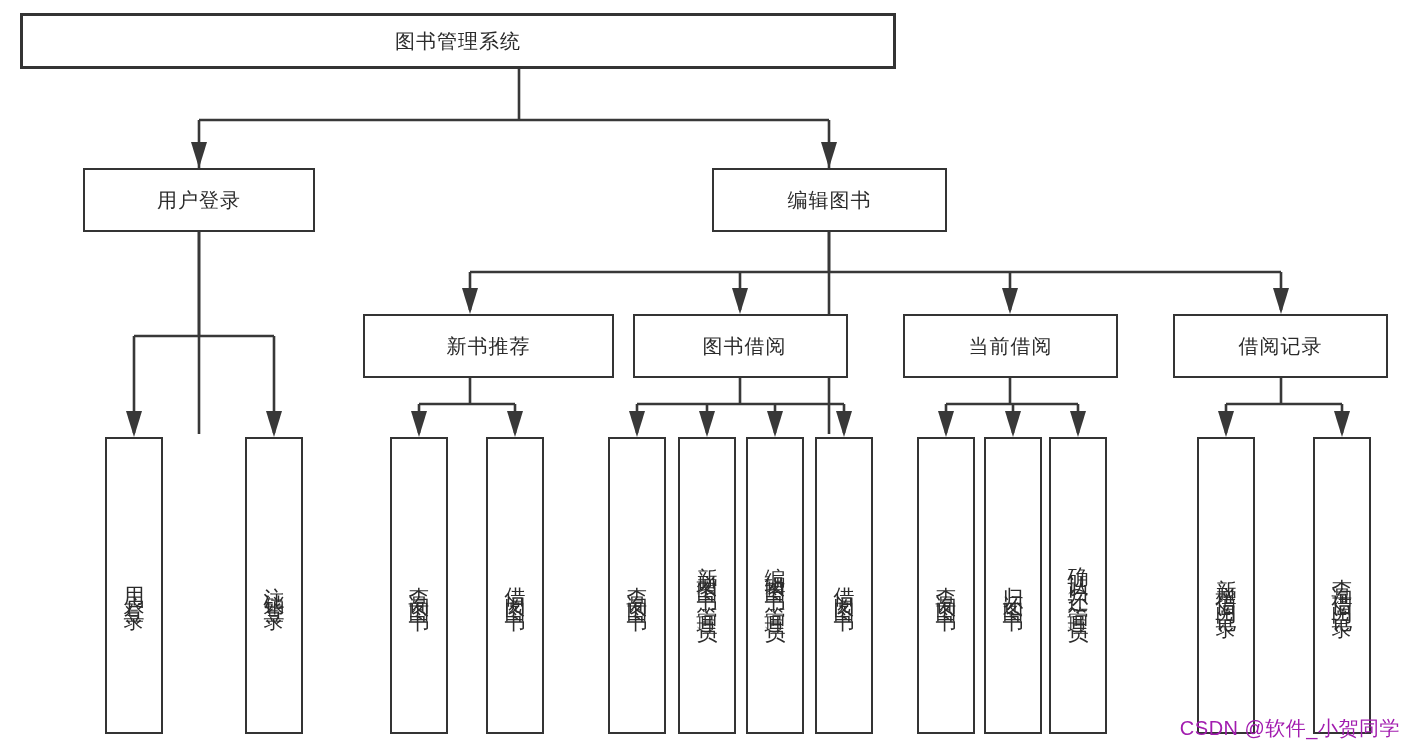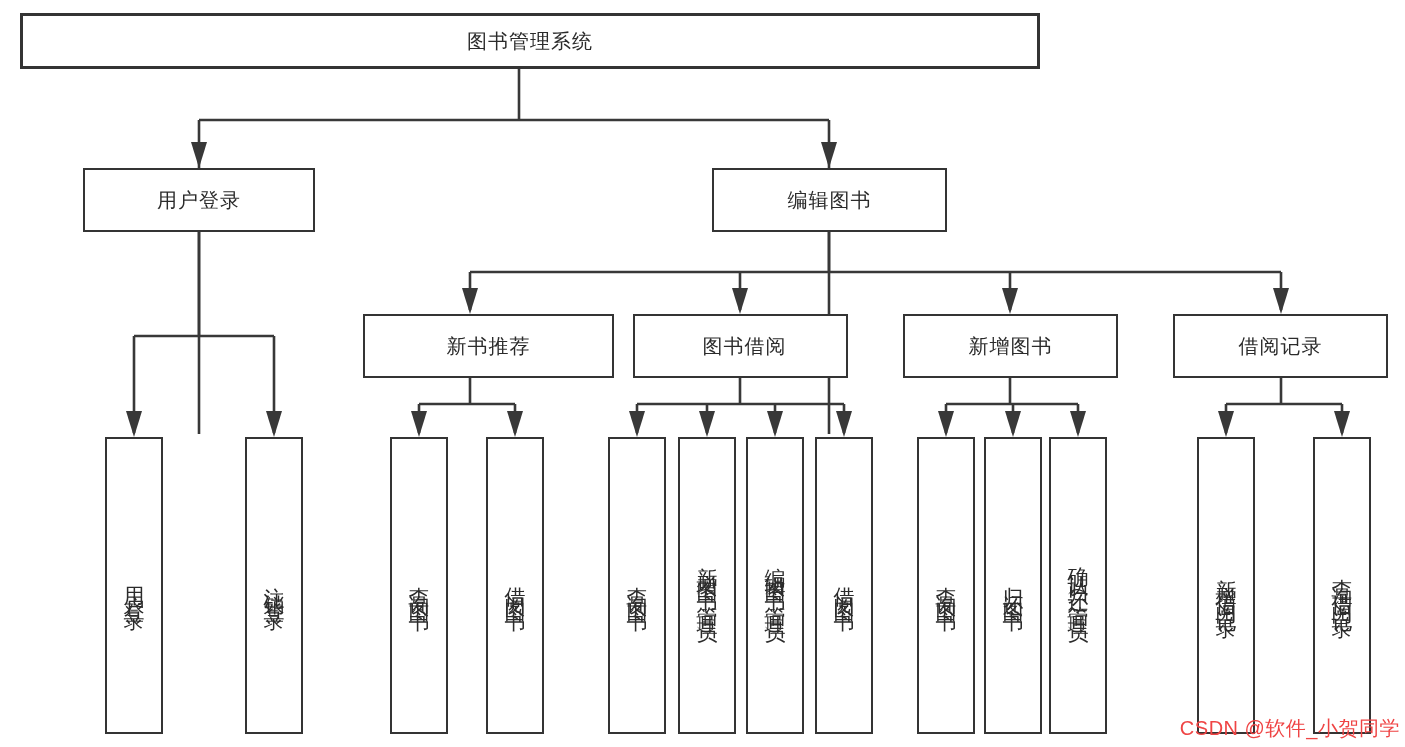--- a/index.html
+++ b/index.html
@@ -14,21 +14,21 @@
     color:#2b2b2b;font-size:20px;letter-spacing:1px;z-index:2;
   }
   .root{border-width:3px;}
   .leaf{width:58px;top:437px;height:297px;}
   .vtext{
     writing-mode:vertical-rl;text-orientation:mixed;
     font-size:21px;letter-spacing:8px;line-height:1.15;
   }
   .watermark{
     position:absolute;top:715px;right:5px;z-index:5;
-    font-size:20px;color:#ef4444;letter-spacing:0.5px;
+    font-size:20px;color:#a21caf;letter-spacing:0.5px;
   }
 </style>
 </head>
 <body>
 
 <div class="stage">
 
   <svg class="wires" viewBox="0 0 1405 747" xmlns="http://www.w3.org/2000/svg">
 
     <g>
@@ -72,39 +72,39 @@
       <polygon points="1070,411 1086,411 1078,437"></polygon>
     </g>
 
     <g>
       <path d="M1281,378 V404 M1226,404 H1342 M1226,404 V433 M1342,404 V433"></path>
       <polygon points="1218,411 1234,411 1226,437"></polygon>
       <polygon points="1334,411 1350,411 1342,437"></polygon>
     </g>
   </svg>
 
-  <div class="node root" style="left:20px;top:13px;width:1020px;height:56px;">
+  <div class="node root" style="left:20px;top:13px;width:876px;height:56px;">
     <span>图书管理系统</span>
   </div>
 
   <div class="node" style="left:83px;top:168px;width:232px;height:64px;">
     <span>用户登录</span>
   </div>
   <div class="node" style="left:712px;top:168px;width:235px;height:64px;">
     <span>编辑图书</span>
   </div>
 
   <div class="node" style="left:363px;top:314px;width:251px;height:64px;">
     <span>新书推荐</span>
   </div>
   <div class="node" style="left:633px;top:314px;width:215px;height:64px;padding-left:8px;">
     <span>图书借阅</span>
   </div>
   <div class="node" style="left:903px;top:314px;width:215px;height:64px;">
-    <span>新增图书</span>
+    <span>当前借阅</span>
   </div>
   <div class="node" style="left:1173px;top:314px;width:215px;height:64px;">
     <span>借阅记录</span>
   </div>
 
   <div class="node leaf" style="left:105px;">
     <span class="vtext">用户登录</span>
   </div>
   <div class="node leaf" style="left:245px;">
     <span class="vtext">注销登录</span>

